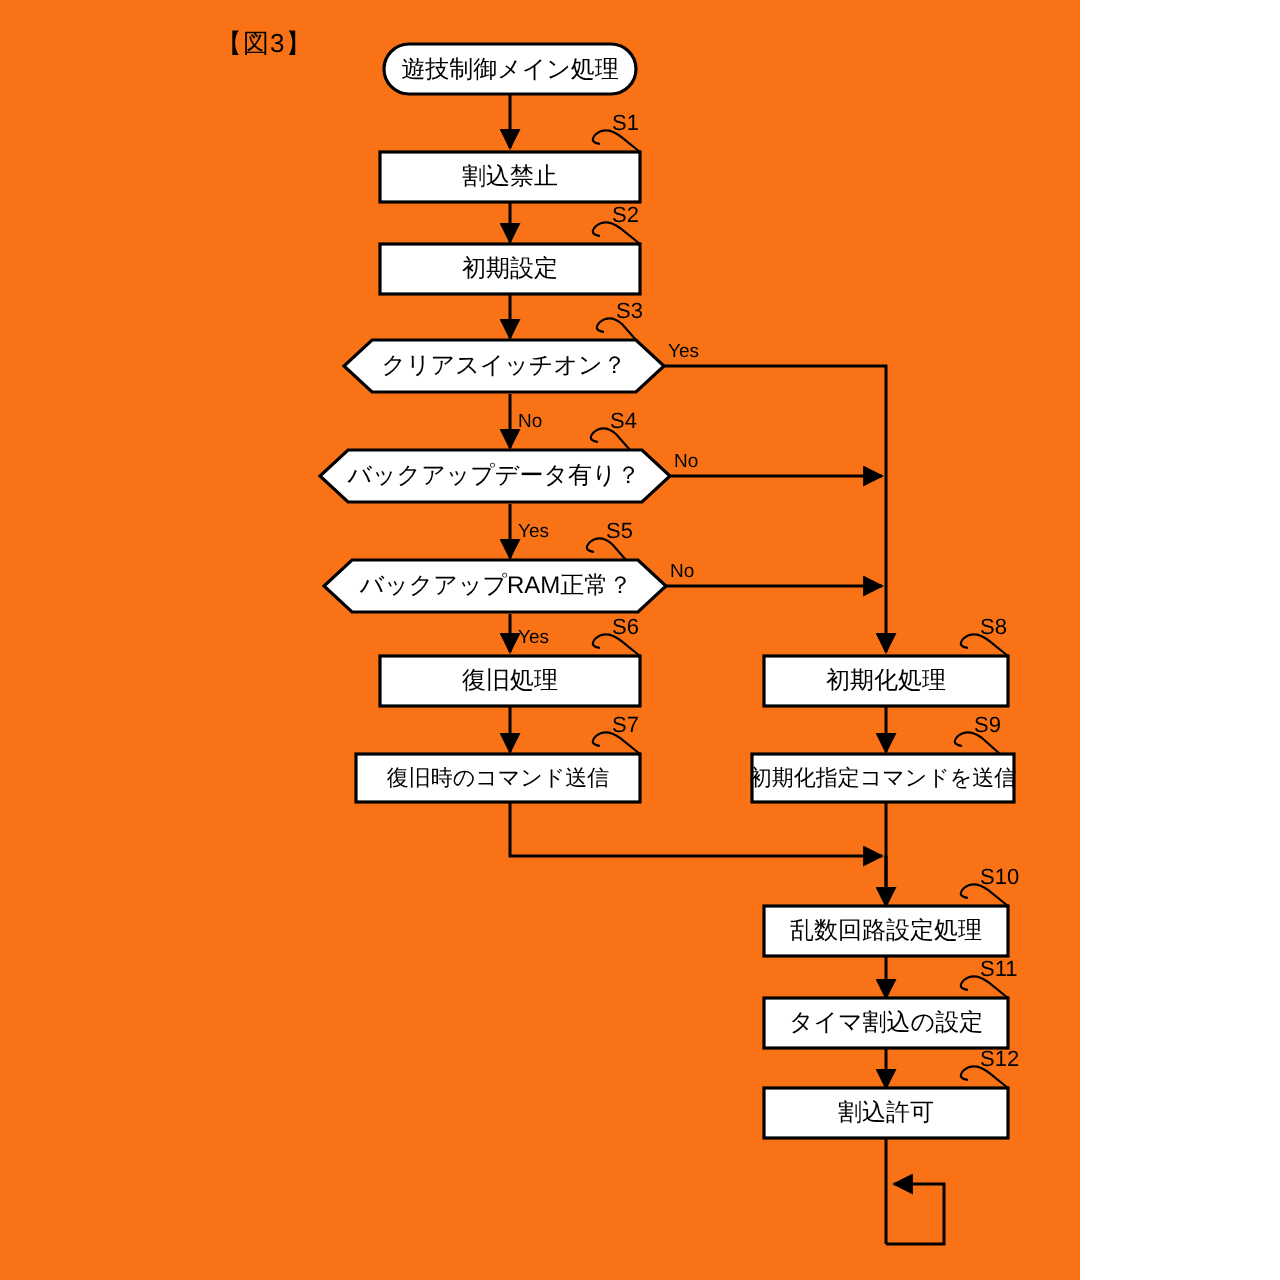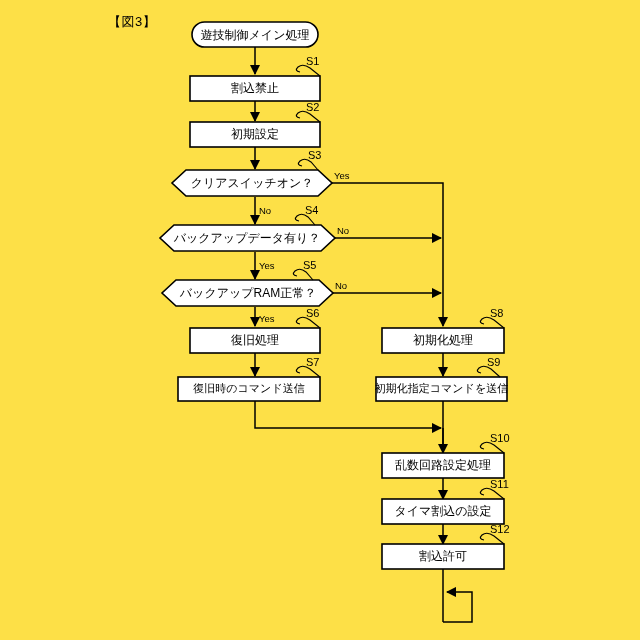--- a/index.html
+++ b/index.html
@@ -5,23 +5,23 @@
   html, body {
     margin: 0;
     padding: 0;
     background: #ffffff;
   }
   body {
     font-family: "Liberation Sans", "DejaVu Sans", sans-serif;
   }
   #page {
     position: relative;
-    width: 640px;
+    width: 540px;
     height: 640px;
-    background: #fde047;
+    background: #f97316;
     overflow: hidden;
   }
   #figure-title {
     position: absolute;
     left: 108px;
     top: 13px;
     font-size: 13px;
     color: #000;
     letter-spacing: 0.5px;
     white-space: nowrap;

